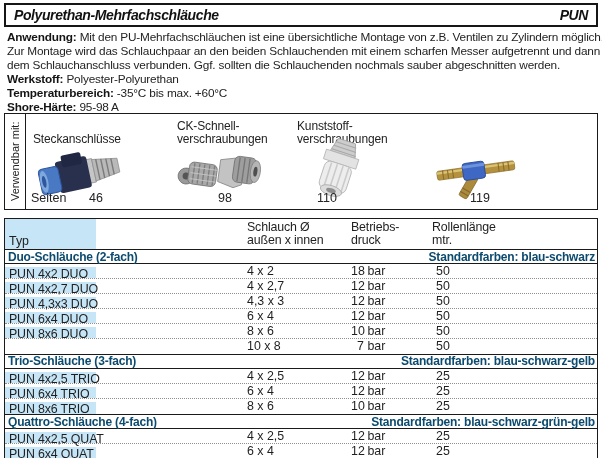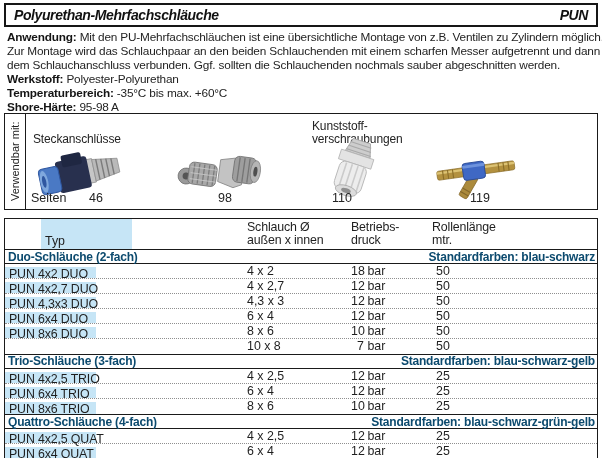--- a/index.html
+++ b/index.html
@@ -51,21 +51,20 @@
   .ptable {
     position:absolute; left:4px; top:218px; width:594px;
     border:1.5px solid #1a1a1a; box-sizing:border-box;
     font-size:12.4px; color:#1f1f1f;
   }
   .thead { position:relative; height:30px; }
   .typ-cell {
     position:absolute; left:0; top:0; bottom:0; width:91px;
     background:var(--hl); display:flex; align-items:flex-end; padding:0 0 1px 4px;
     box-sizing:border-box;
-    margin-left:36px;
   }
   .colh { position:absolute; bottom:1px; line-height:13.6px; letter-spacing:-0.15px; }
   .colh span { display:block; }
   .section-row {
     height:13.4px; box-sizing:content-box;
     border-top:1.2px solid #1a1a1a; border-bottom:1.2px solid #1a1a1a;
     display:flex; align-items:center; justify-content:space-between;
     font-weight:bold; font-size:12px; letter-spacing:-0.2px; color:#0c4a6e;
     padding:0 2px 0 3px;
   }
@@ -122,40 +121,44 @@
           <ellipse cx="6" cy="26" rx="2" ry="6" fill="#2f57a0"></ellipse>
         </g>
       </svg>
       <div class="ci-pages" style="left:2px;">
         <span>Seiten</span>
         <span style="margin-left:19px;">46</span>
       </div>
     </div>
 
     <div class="compat-item" style="left:168px;width:110px;">
+      <div class="ci-label">
+        <span>CK-Schnell-</span>
+        <span>verschraubungen</span>
+      </div>
       <svg class="ci-img" style="left:4px;top:34px;" width="90" height="48" viewBox="0 0 90 48">
         <g transform="rotate(8 45 24)">
           <ellipse cx="10" cy="33" rx="8" ry="8" fill="#9a9a9a" stroke="#6f6f6f" stroke-width="0.8"></ellipse>
           <ellipse cx="10" cy="33" rx="3.5" ry="3.5" fill="#555"></ellipse>
           <rect x="12" y="18" width="28" height="22" rx="5" fill="#a8a8a8" stroke="#707070" stroke-width="0.8"></rect>
           <path d="M17 19 V39 M22 19 V39 M27 19 V39 M32 19 V39 M37 19 V39" stroke="#7c7c7c" stroke-width="1.3"></path>
           <path d="M14 23 H40 M14 29 H40 M14 35 H40" stroke="#c9c9c9" stroke-width="0.8"></path>
           <polygon points="42,12 58,8 66,14 66,34 58,38 42,34" fill="#c3c3c3" stroke="#858585" stroke-width="0.8"></polygon>
           <rect x="56" y="6" width="22" height="26" rx="5" fill="#9e9e9e" stroke="#6f6f6f" stroke-width="0.8"></rect>
           <path d="M61 7 V31 M66 7 V31 M71 7 V31" stroke="#757575" stroke-width="1.3"></path>
           <ellipse cx="78" cy="19" rx="5" ry="11" fill="#b5b5b5" stroke="#7c7c7c" stroke-width="0.7"></ellipse>
           <ellipse cx="78" cy="19" rx="2" ry="5" fill="#4e4e4e"></ellipse>
         </g>
       </svg>
       <div class="ci-pages" style="left:45px;">
         <span>98</span>
       </div>
     </div>
 
-    <div class="compat-item" style="left:303px;width:96px;">
+    <div class="compat-item" style="left:288px;width:96px;">
       <div class="ci-label">
         <span>Kunststoff-</span>
         <span>verschraubungen</span>
       </div>
       <svg class="ci-img" style="left:14px;top:24px;" width="64" height="62" viewBox="0 0 64 62">
         <g transform="rotate(18 32 31)">
           <polygon points="22,2 40,2 44,16 18,16" fill="#cdcdcd" stroke="#a2a2a2" stroke-width="0.8"></polygon>
           <path d="M21 6 H42 M20 10 H43 M19 14 H44" stroke="#a8a8a8" stroke-width="1.1"></path>
           <polygon points="14,16 48,16 48,26 14,26" fill="#e3e3e3" stroke="#b4b4b4" stroke-width="0.8"></polygon>
           <rect x="17" y="26" width="28" height="28" rx="6" fill="#ededed" stroke="#b8b8b8" stroke-width="0.9"></rect>

